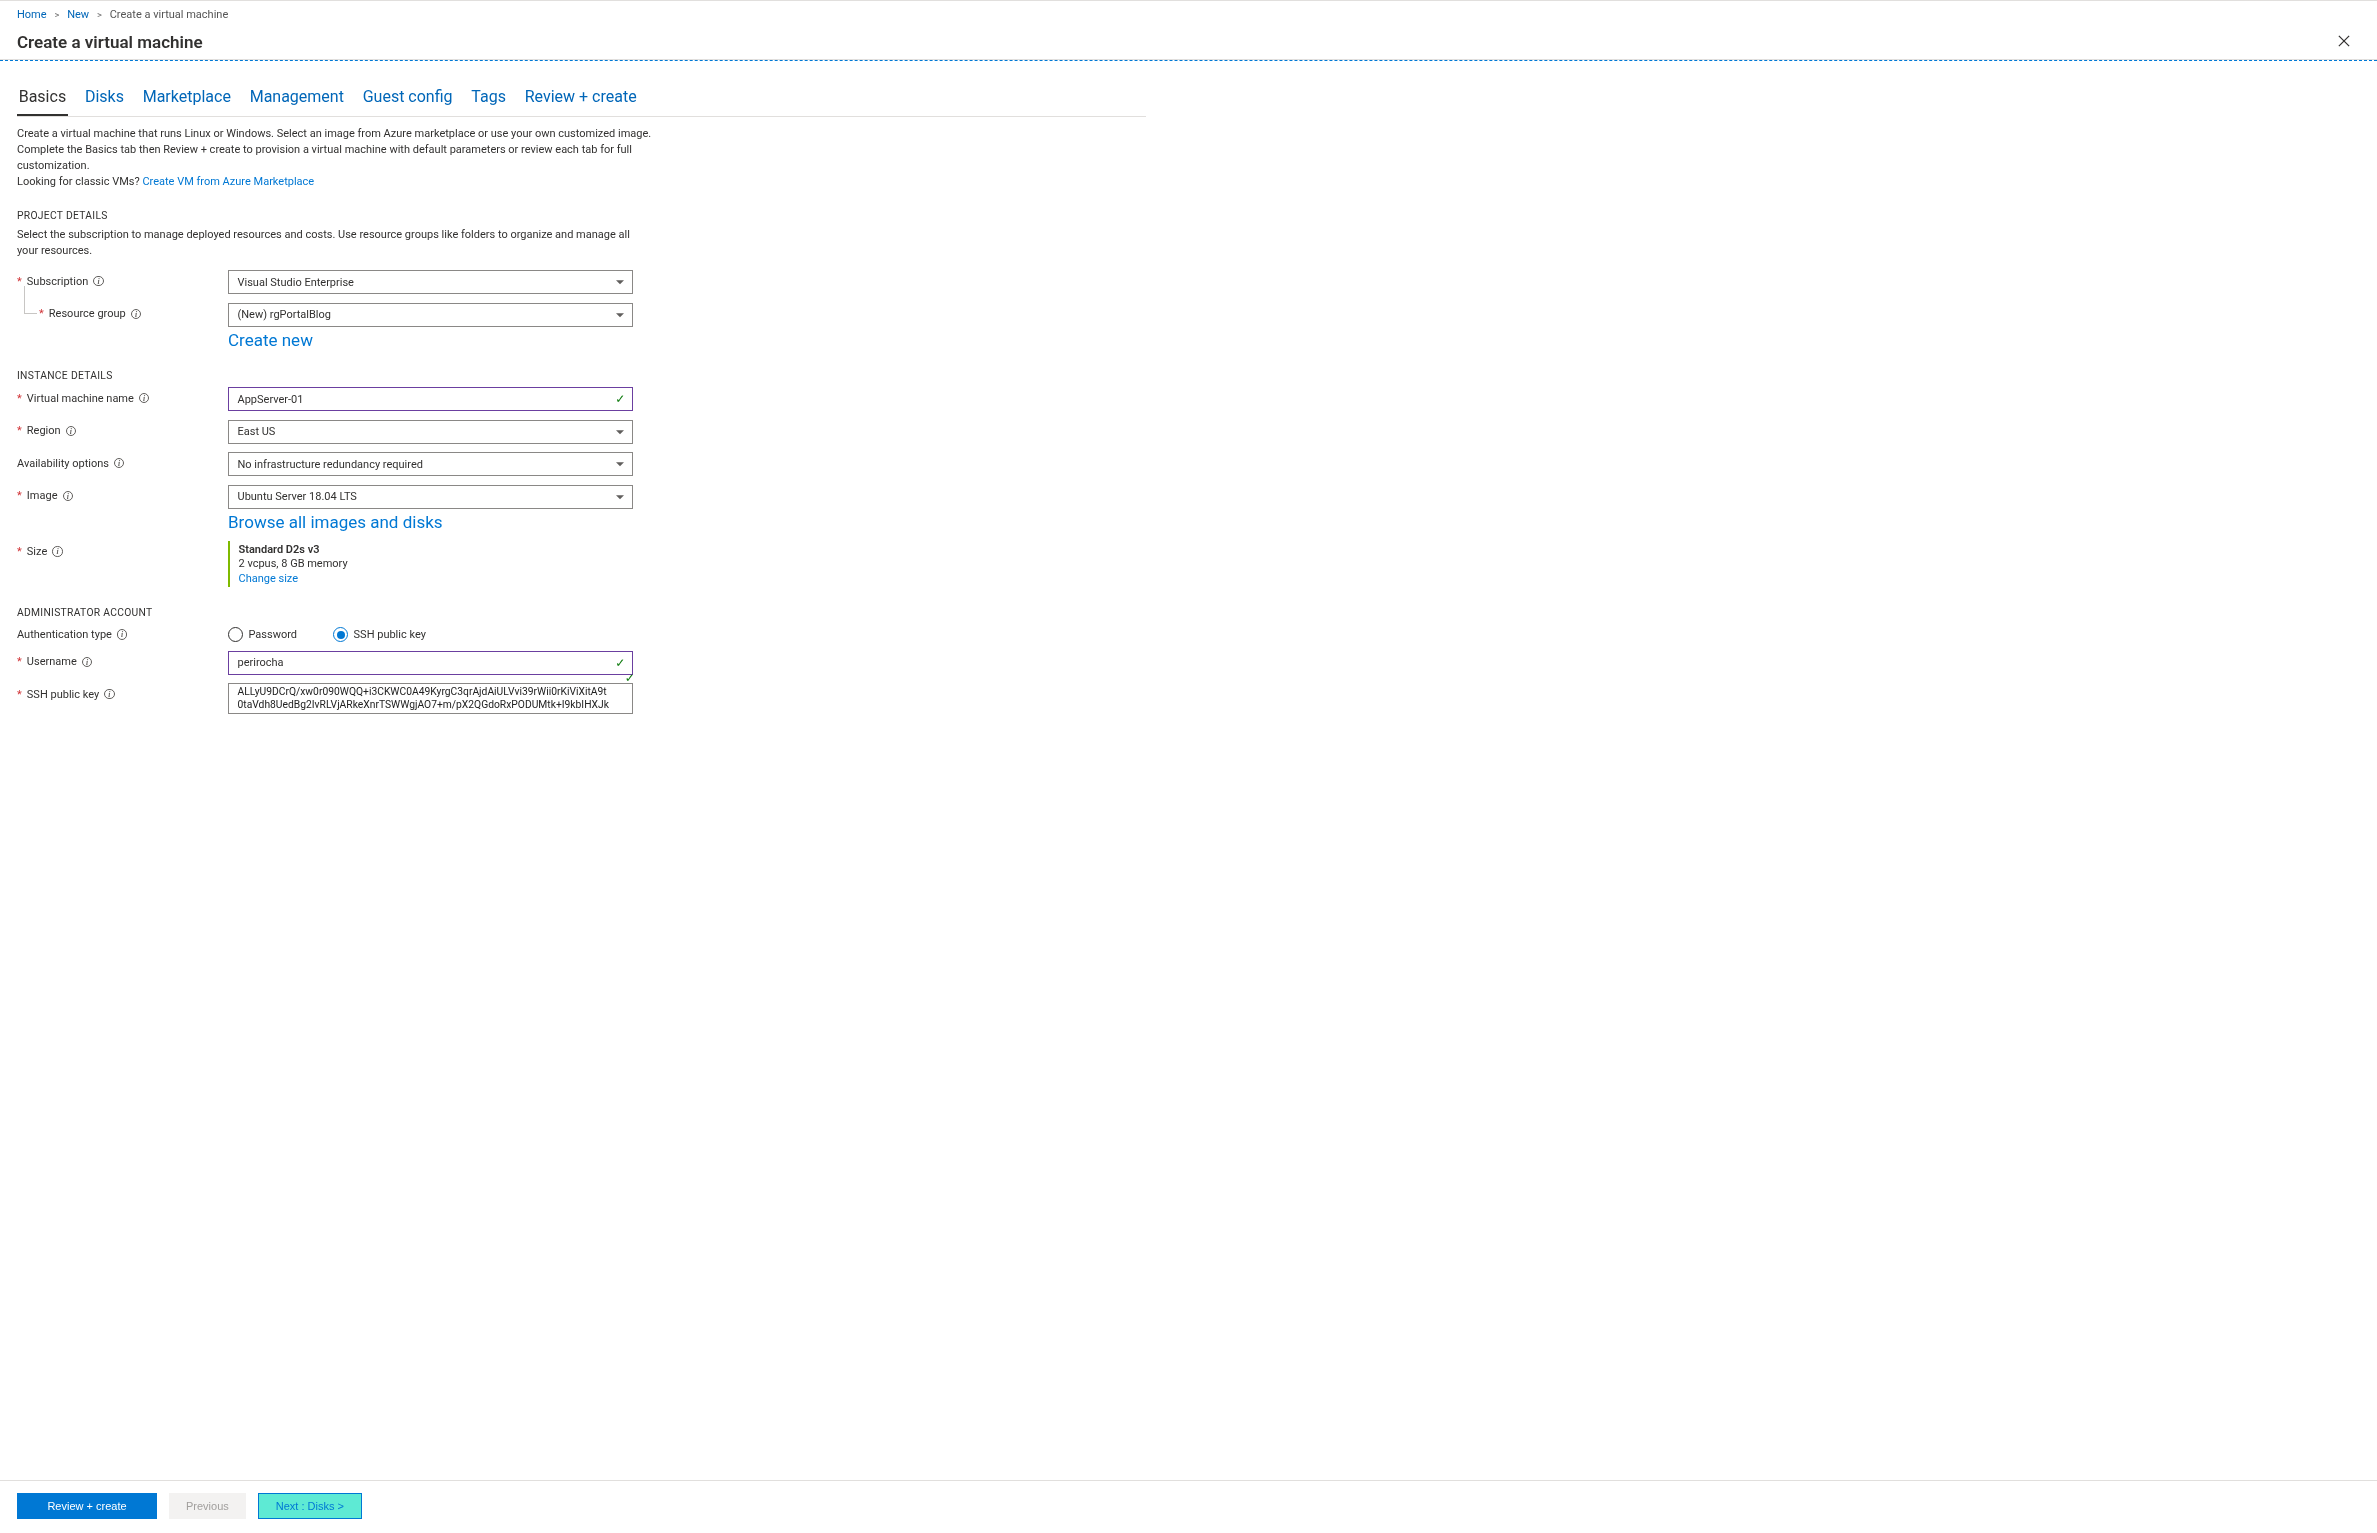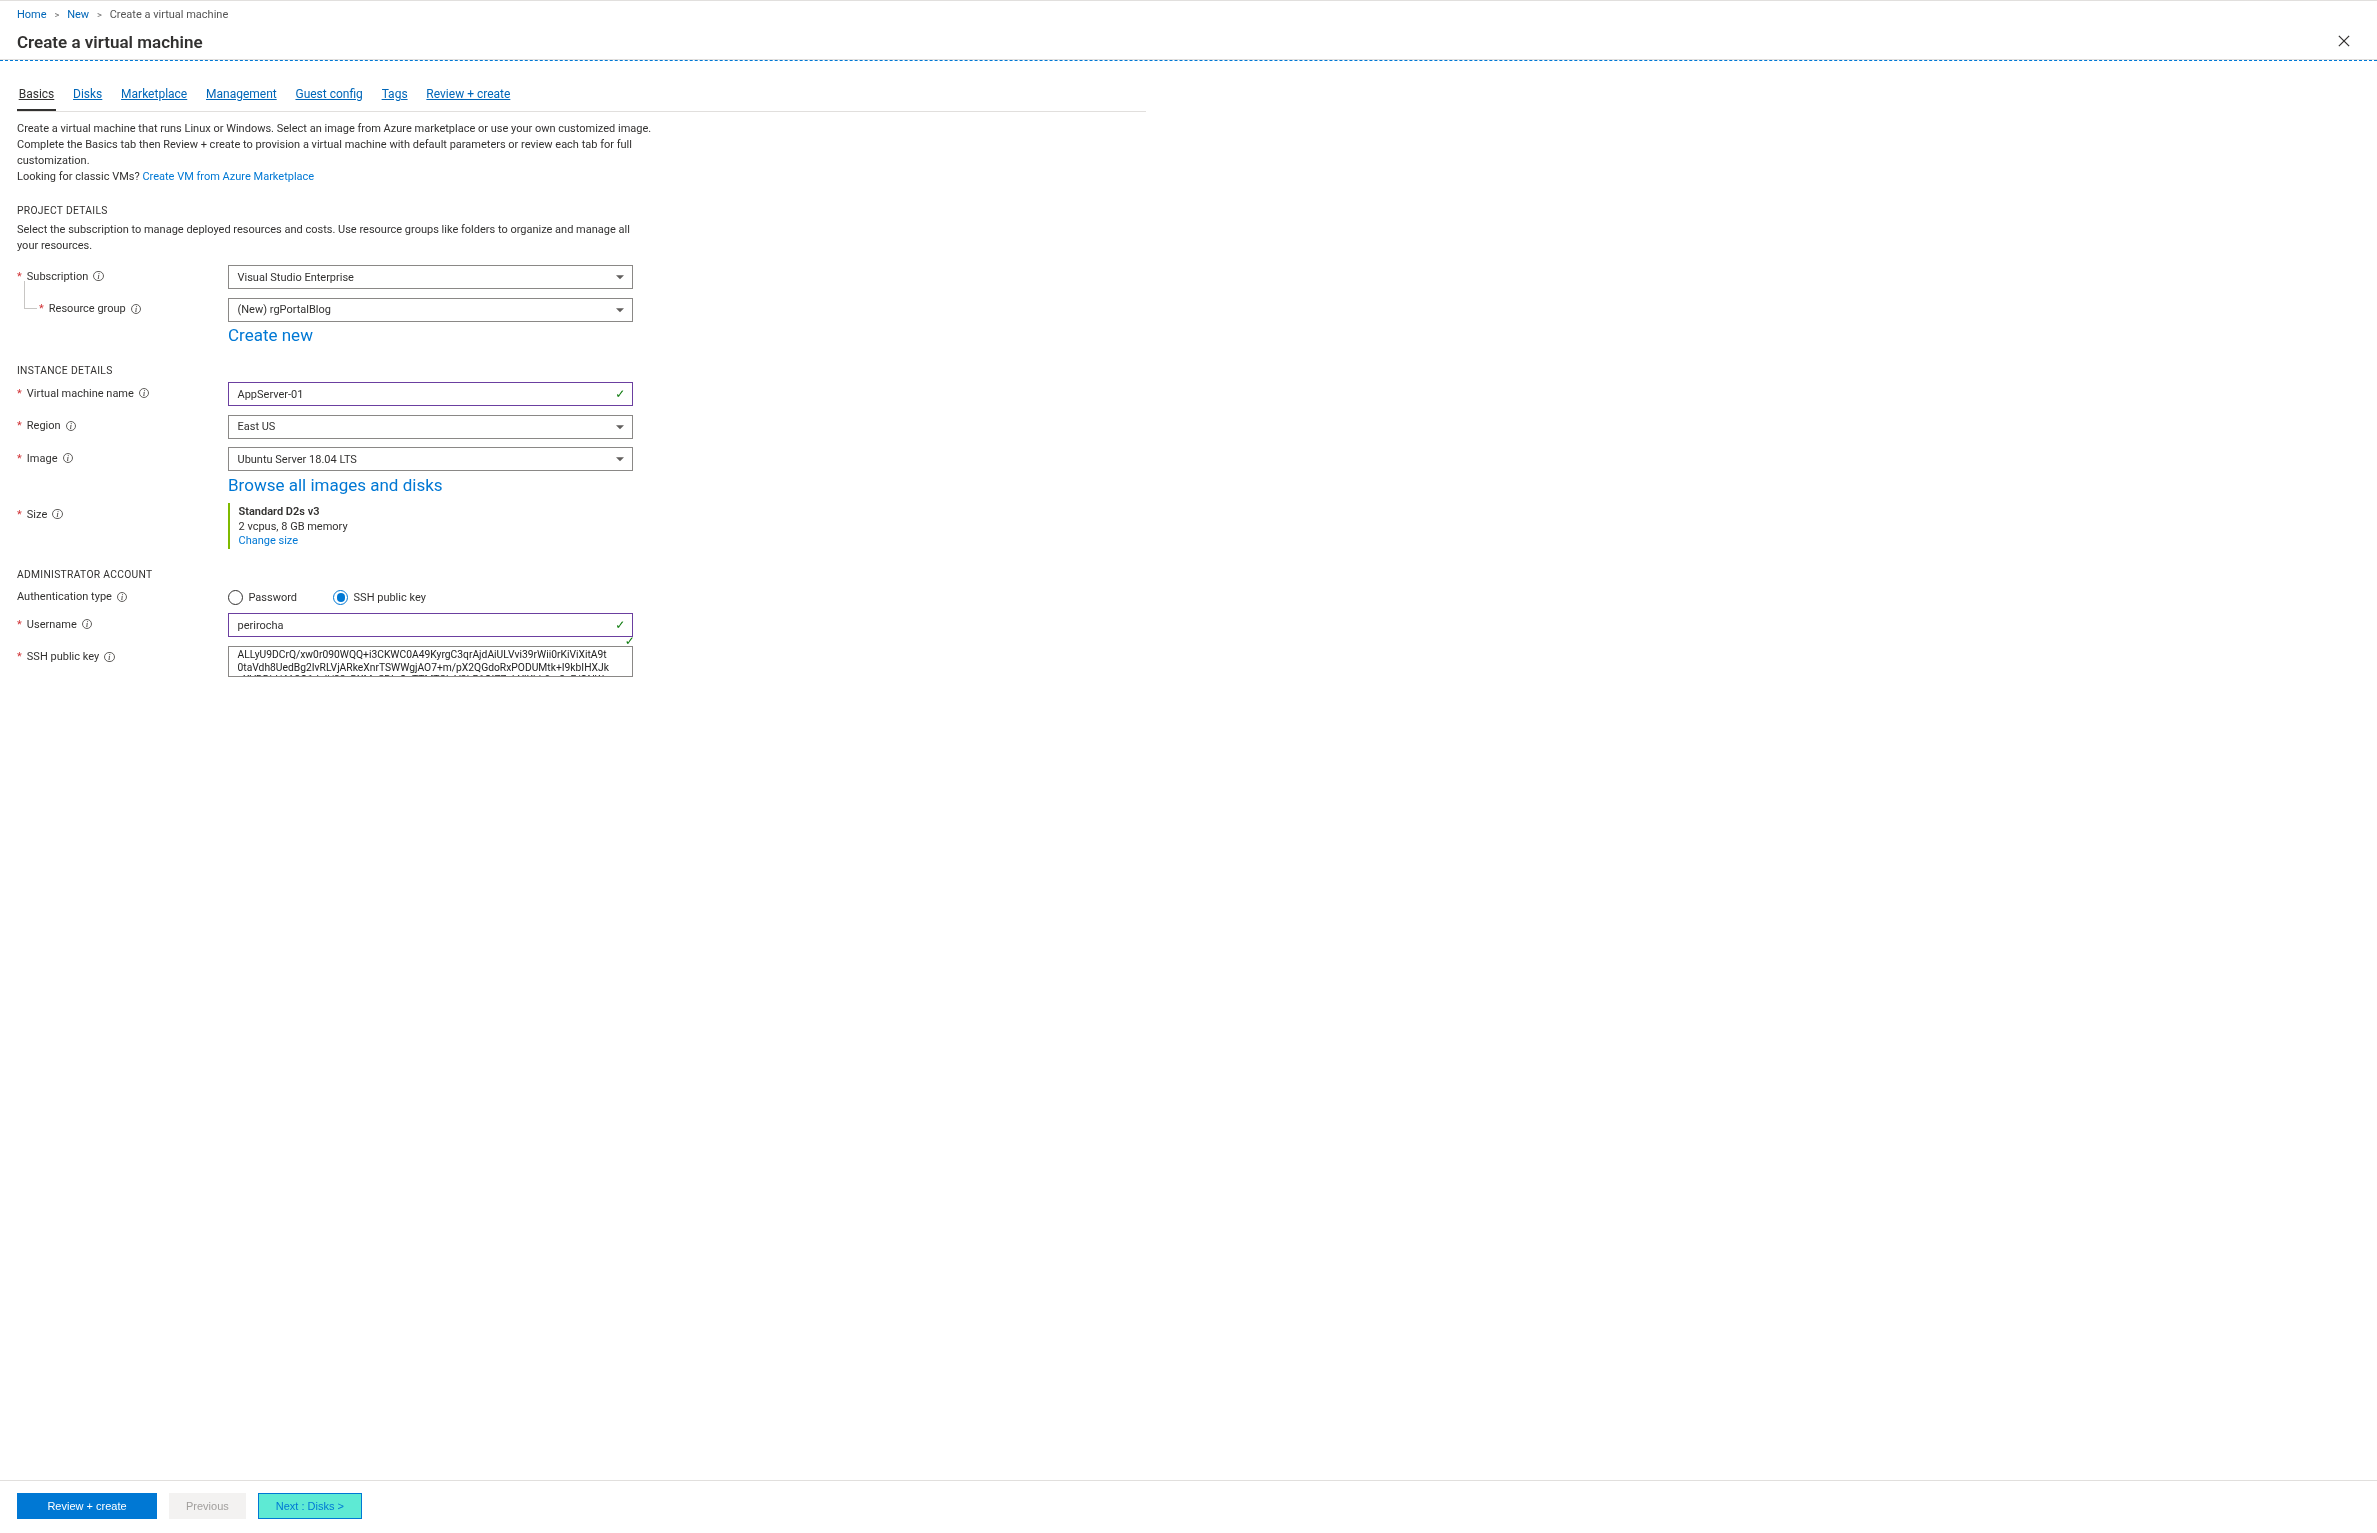--- a/index.html
+++ b/index.html
@@ -40,21 +40,21 @@
   .title-bar h1 { font-size:17px; font-weight:600; margin:0; }
   .title-bar .close-btn { font-size:15.4px; color:#605e5c; cursor:pointer; padding:3.4px 6.8px; }
   .dashed-line { border-bottom: 0.9px dashed #0078d4; }
 
   
   .scroll-host { flex:1 1 auto; overflow-y:scroll; display:flex; }
   .content { flex:1; padding: 10.3px 17px 12px 17px; max-width: 1163px; }
 
   
   .tabs { display:flex; border-bottom:0.9px solid #e1dfdd; gap:15.4px; margin-top:6.8px; }
-  .tab { padding: 8.5px 1.7px 8.5px 1.7px; font-size:12px; color:#0066b8; cursor:pointer; border-bottom:2.6px solid transparent;text-decoration:underline; }
+  .tab { padding: 8.5px 1.7px 8.5px 1.7px; font-size:16px; color:#0066b8; cursor:pointer; border-bottom:2.6px solid transparent; }
   .tab.active { color:#323130; font-weight:400; border-bottom:2.6px solid #323130; }
 
   .intro { margin-top:8.5px; font-size:11px; color:#323130; line-height:1.45; max-width: 650px; }
   .intro a { color:#0078d4; text-decoration:none; cursor:pointer; }
 
   h3.section-head { font-size:10.3px; font-weight:400; letter-spacing:0.3px; color:#323130; margin:19px 0 5.1px 0; text-transform:uppercase; }
   .section-desc { font-size:11px; color:#323130; max-width:633px; line-height:1.45; margin-bottom:12px; }
 
   .form-row { display:flex; align-items:flex-start; margin-bottom:8.5px; }
   .form-row.indent { padding-left:22px; position:relative; }
@@ -228,20 +228,31 @@
           <span>Region</span>
           <span class="info-ic"></span>
         </div>
         <div class="field-col">
           <div class="select">
             <span>East US</span>
           </div>
         </div>
       </div>
 
+      <div class="form-row">
+        <div class="label-col">
+          <span>Availability options</span>
+          <span class="info-ic"></span>
+        </div>
+        <div class="field-col">
+          <div class="select">
+            <span>No infrastructure redundancy required</span>
+          </div>
+        </div>
+      </div>
 
       <div class="form-row">
         <div class="label-col">
           <span class="req">*</span>
           <span>Image</span>
           <span class="info-ic"></span>
         </div>
         <div class="field-col">
           <div class="select">
             <span>Ubuntu Server 18.04 LTS</span>

